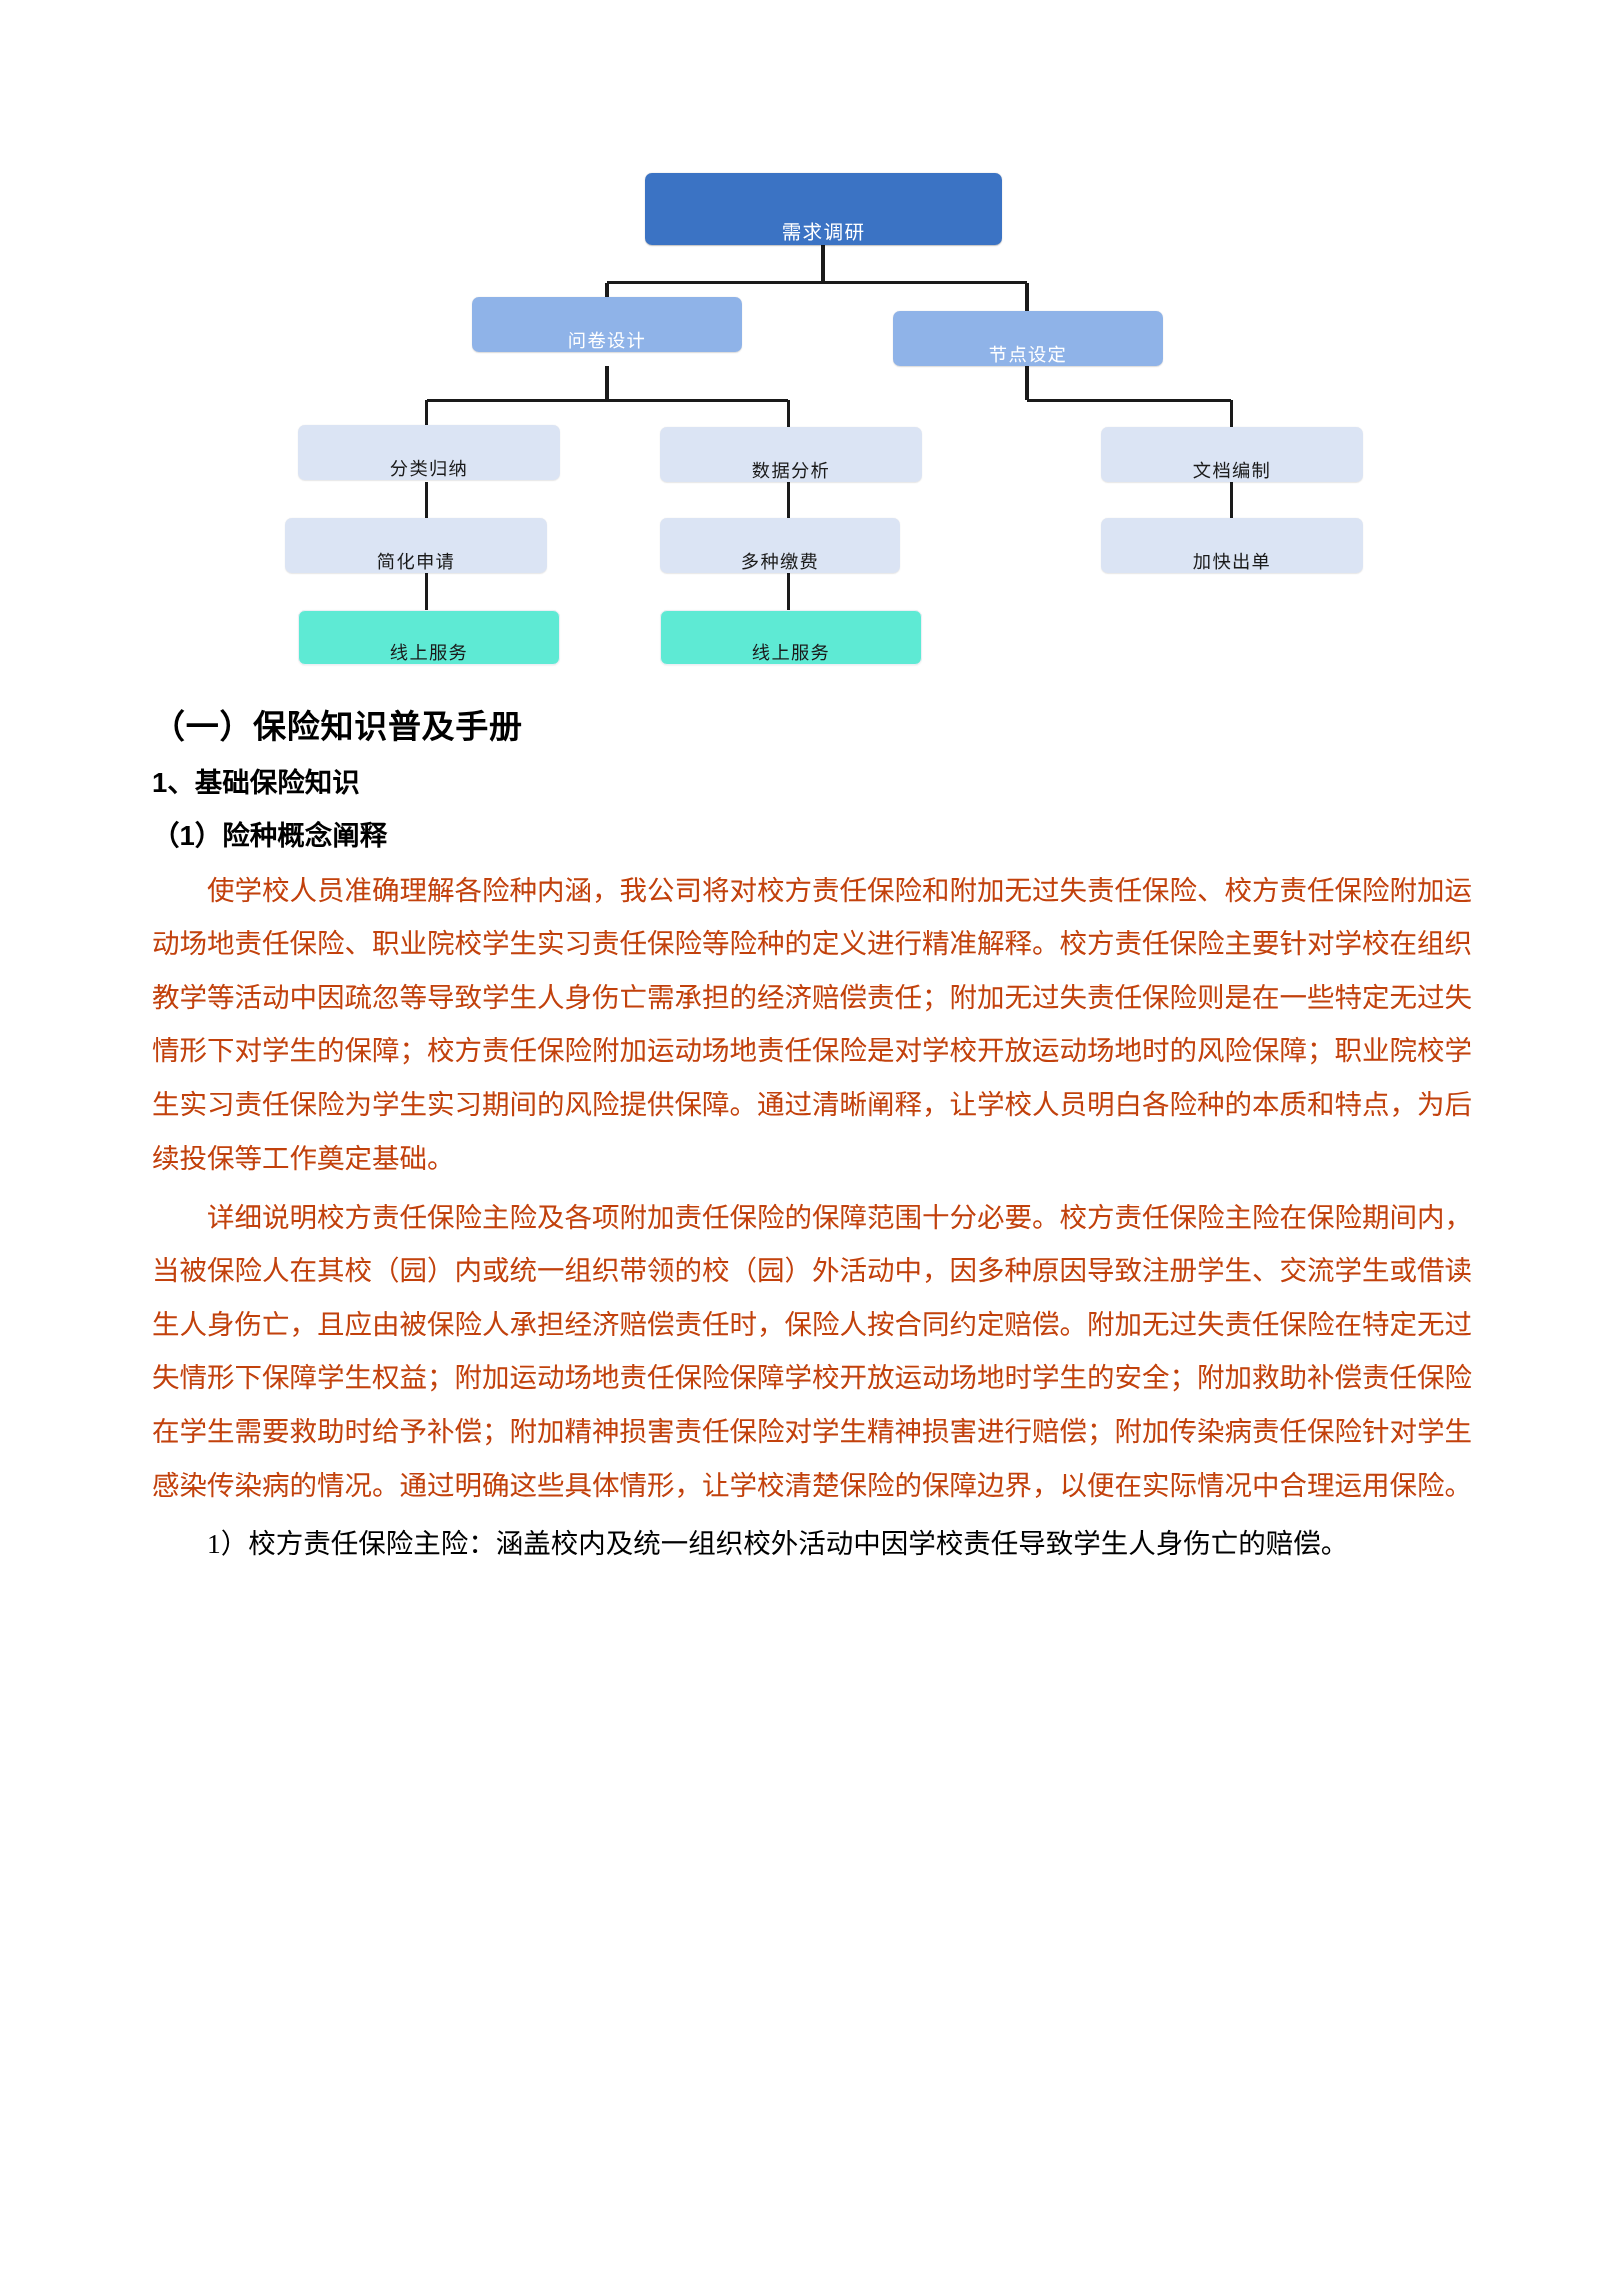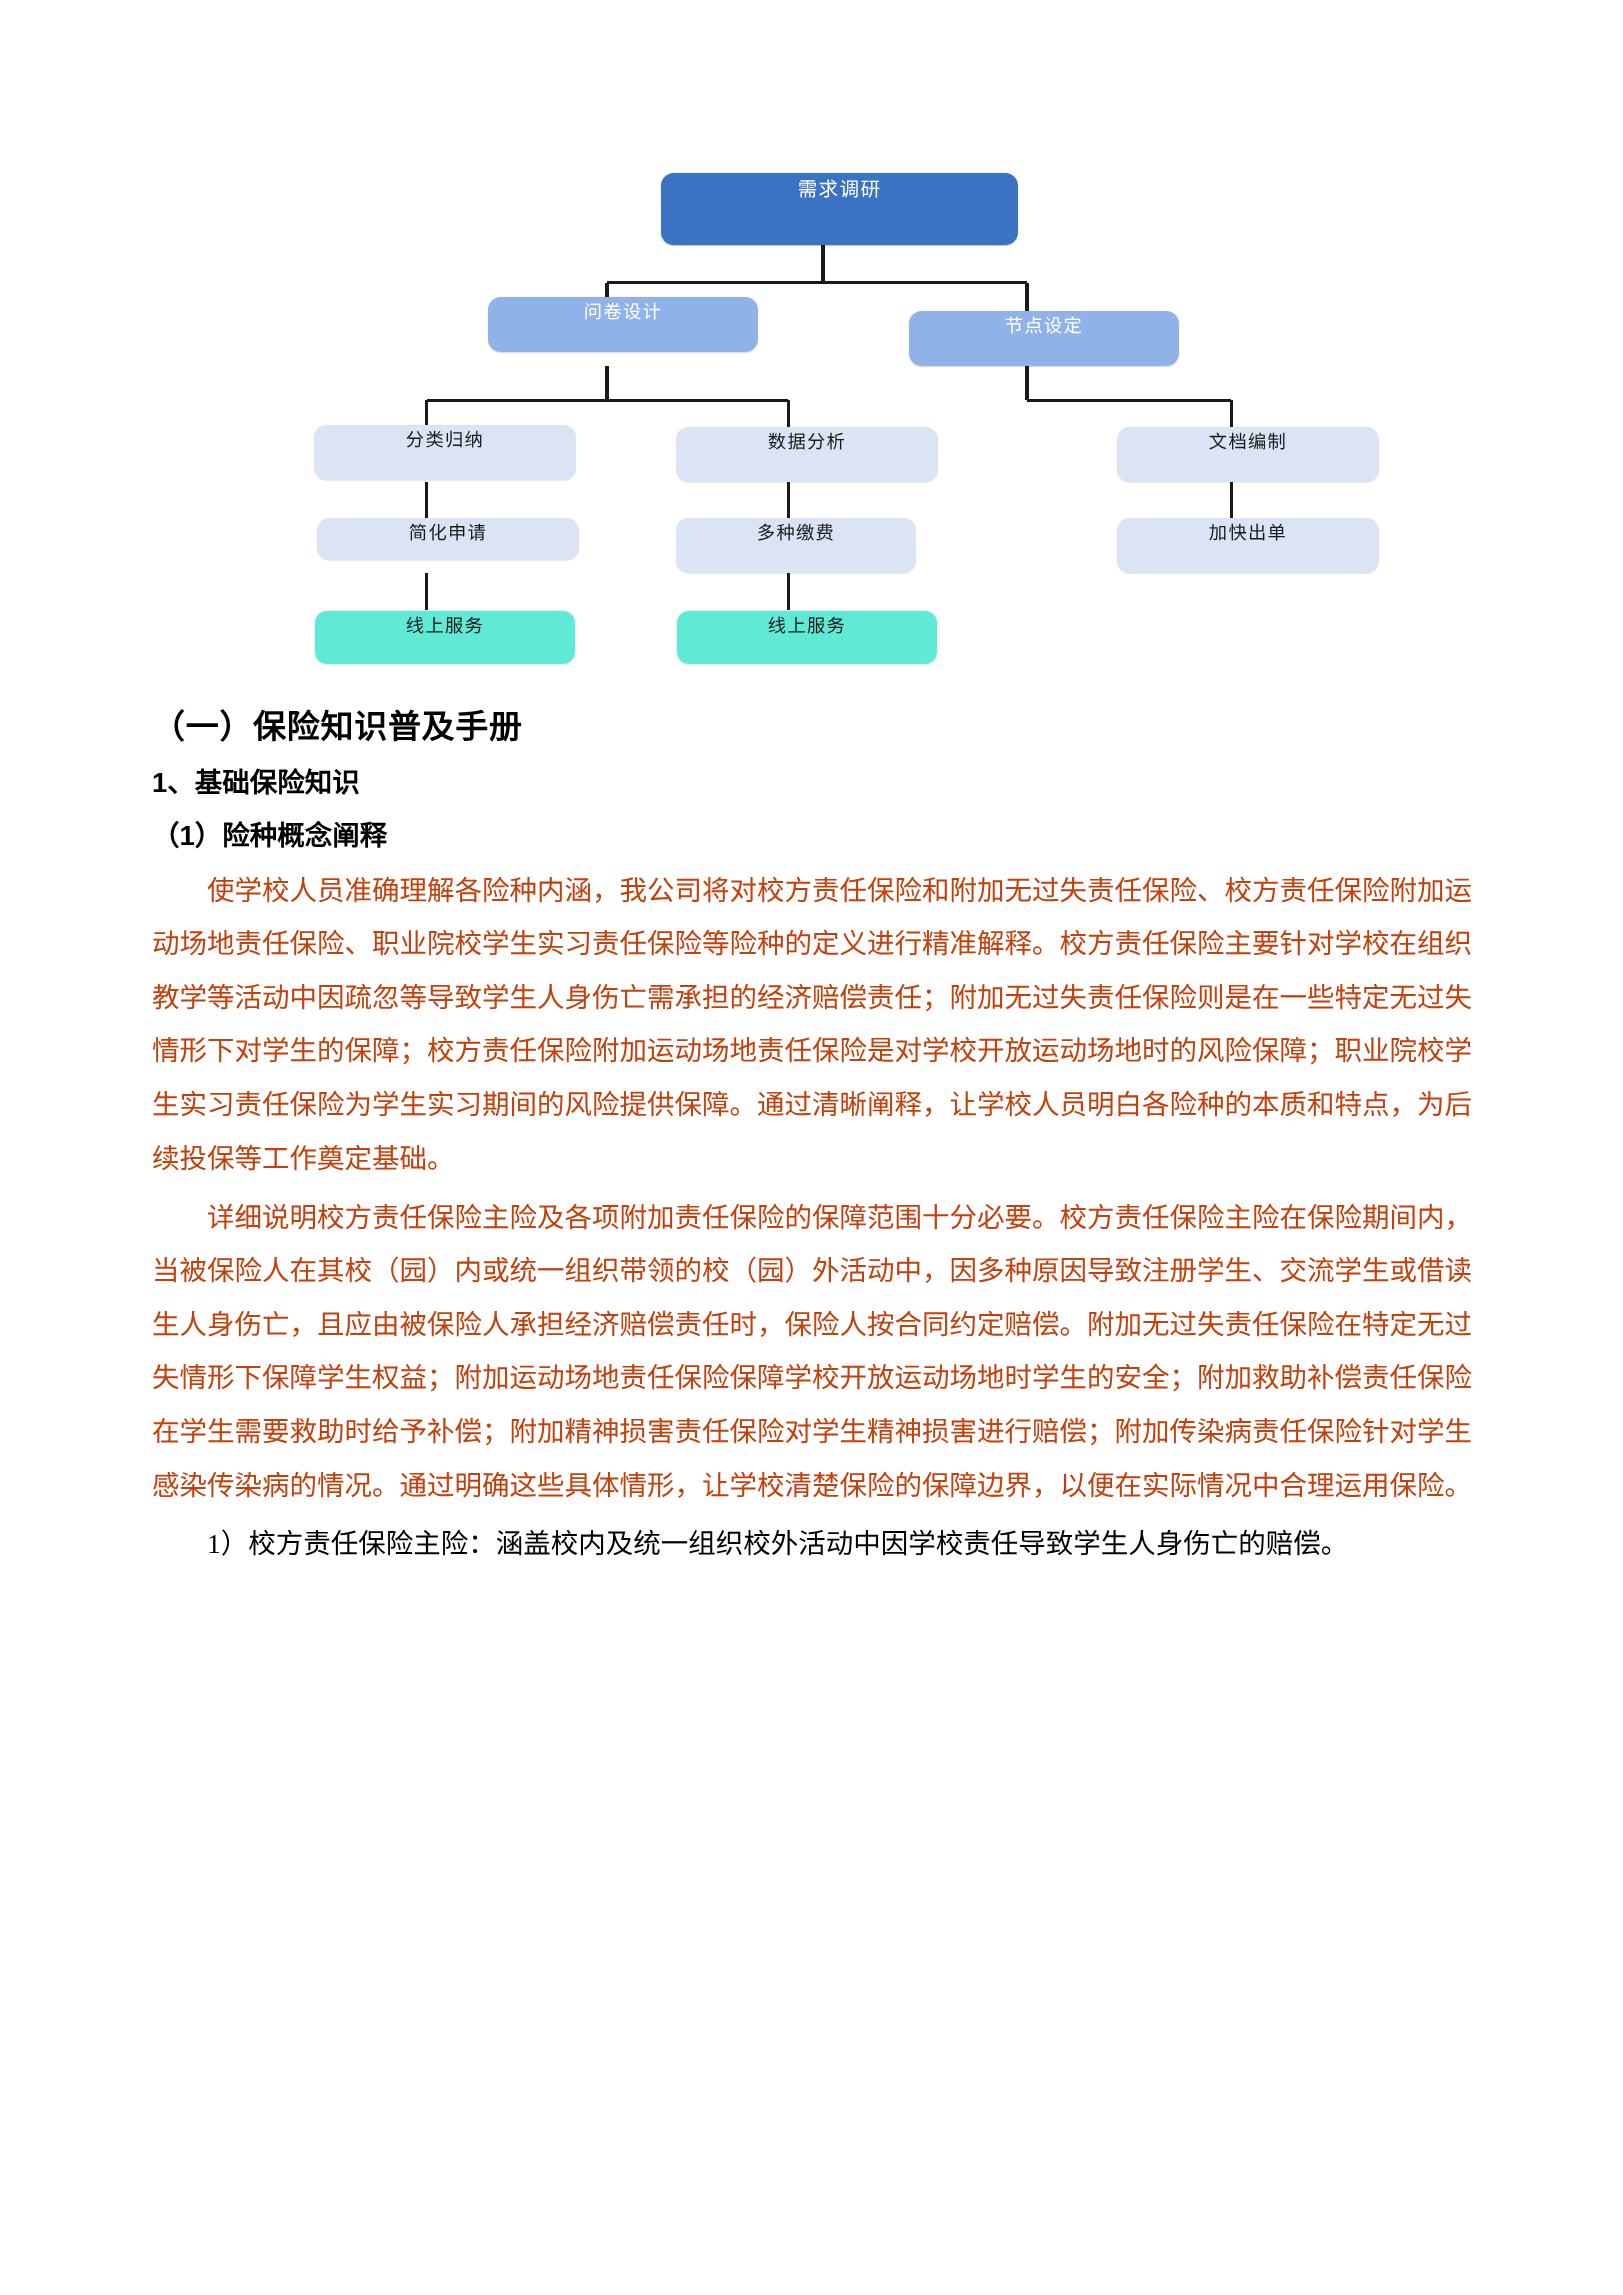--- a/index.html
+++ b/index.html
@@ -32,27 +32,26 @@
     top: 0;
     width: 1623px;
     height: 687px;
     pointer-events: none;
   }
 
   .node {
     position: absolute;
     box-sizing: border-box;
     display: flex;
-    align-items: flex-start;
+    align-items: flex-end;
     justify-content: center;
-    border-radius: 13px;
+    border-radius: 7px;
     font-family: "Liberation Sans", "DejaVu Sans", sans-serif;
     letter-spacing: 1.3px;
     white-space: nowrap;
-    margin-left: 16px;
   }
 
   .node-l1 {
     background: #3b73c4;
     color: #ffffff;
     font-size: 19.6px;
     box-shadow: 0 0.7px 1.3px rgba(0,0,0,.25);
   }
   .node-l2 {
     background: #8fb3e8;
@@ -187,21 +186,21 @@
     </div>
 
     <div class="node node-l3" style="left:660px; top:427px; width:262px; height:55px;">
       <span>数据分析</span>
     </div>
 
     <div class="node node-l3" style="left:1101px; top:427px; width:262px; height:55px;">
       <span>文档编制</span>
     </div>
 
-    <div class="node node-l3" style="left:301px; top:518px; width:262px; height:42px;">
+    <div class="node node-l3" style="left:285px; top:518px; width:262px; height:55px;">
       <span>简化申请</span>
     </div>
 
     <div class="node node-l3" style="left:660px; top:518px; width:240px; height:55px;">
       <span>多种缴费</span>
     </div>
 
     <div class="node node-l3" style="left:1101px; top:518px; width:262px; height:55px;">
       <span>加快出单</span>
     </div>

